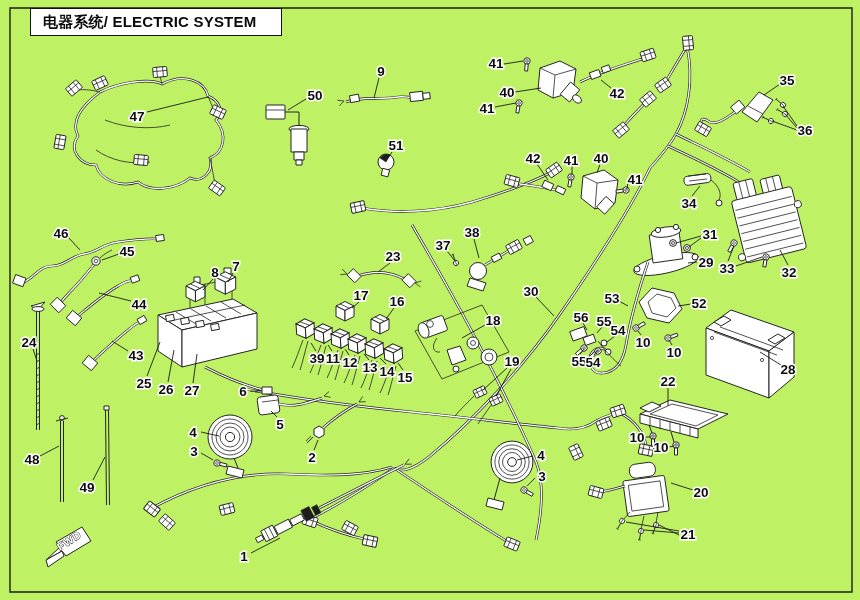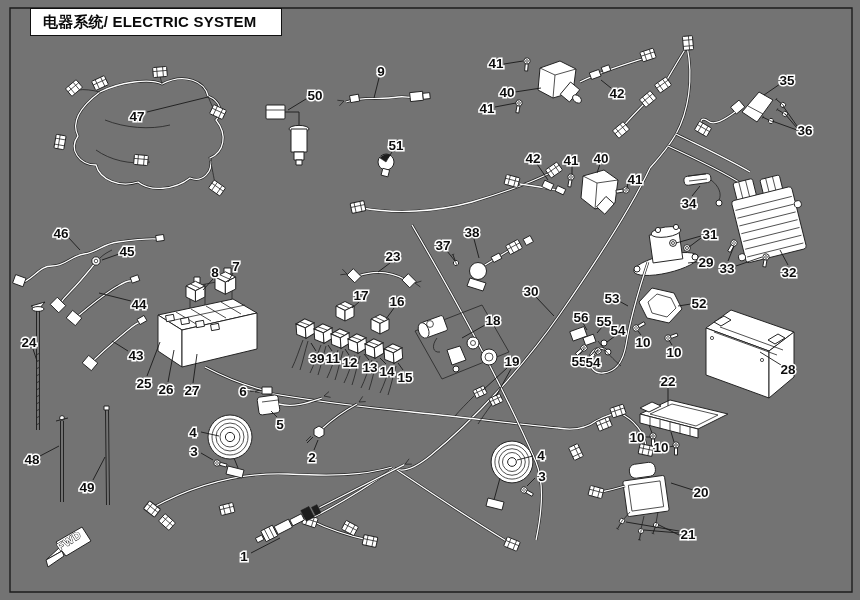--- a/index.html
+++ b/index.html
@@ -1,16 +1,16 @@
 <!DOCTYPE html>
 <html><head>
 <meta charset="utf-8">
 <style>
   html,body{margin:0;padding:0;background:#e8e8e8;}
-  .page{position:relative;width:860px;height:600px;background:#737373;overflow:hidden;
+  .page{position:relative;width:860px;height:600px;background:#bef264;overflow:hidden;
         font-family:"Liberation Sans",sans-serif;}
   svg{position:absolute;left:0;top:0;}
   .frame{fill:none;stroke:#1d1d1d;stroke-width:1.4;}
   .title-box{position:absolute;left:30px;top:8px;width:252px;height:28px;background:#fff;
              border:1.6px solid #111;box-sizing:border-box;z-index:5;
              font-weight:bold;font-size:15px;line-height:25px;padding-left:12px;color:#0a0a0a;
              letter-spacing:.2px;}
   
   path,line,rect,polygon,circle,ellipse{vector-effect:non-scaling-stroke;}
   .ln{fill:none;stroke:#242424;stroke-width:1;}

